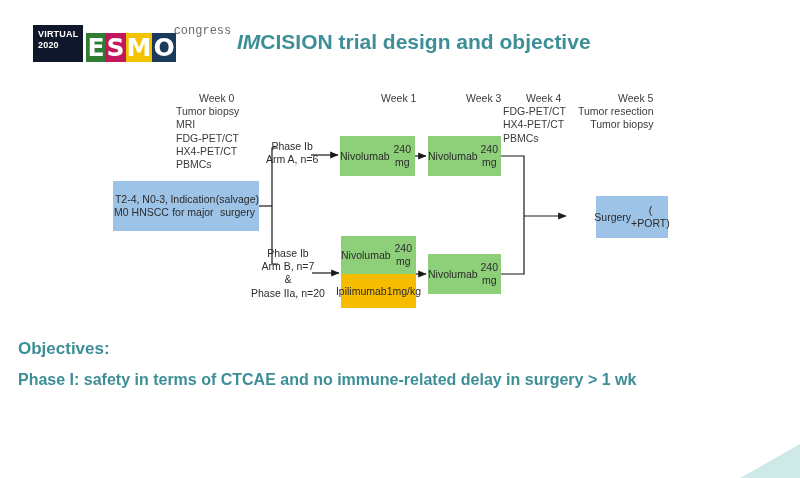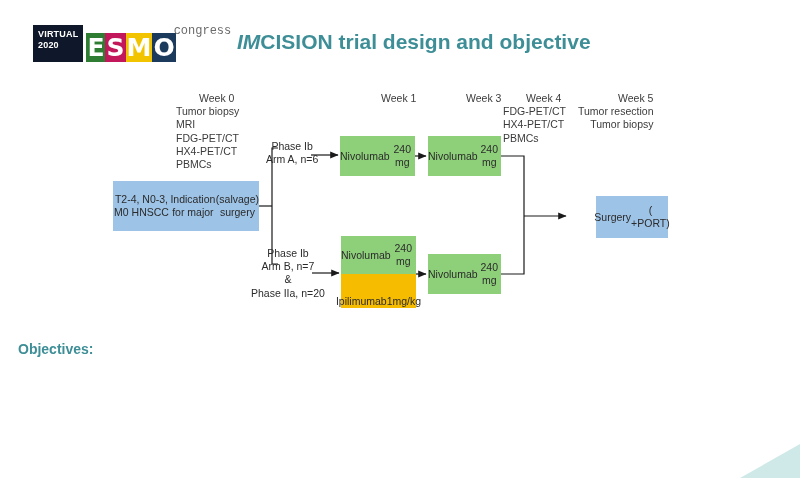--- a/index.html
+++ b/index.html
@@ -140,21 +140,21 @@
   }
   #arm-b-label {
     position: absolute; left: 251px; top: 247px;
     font-size: 10.5px; line-height: 13.2px; text-align: center; color:#2b2b2b;
     white-space: nowrap;
   }
 
   #nivo-a1 { left: 340px; top: 136px; width: 75px; height: 40px; }
   #nivo-a3 { left: 428px; top: 136px; width: 73px; height: 40px; }
   #nivo-b1 { left: 341px; top: 236px; width: 75px; height: 38px; }
-  #ipi-b1  { left: 341px; top: 274px; width: 75px; height: 34px; align-items: flex-end; }
+  #ipi-b1  { left: 341px; top: 274px; width: 75px; height: 34px; }
   #nivo-b3 { left: 428px; top: 254px; width: 73px; height: 40px; }
   #surgery-box { left: 568px; top: 196px; width: 72px; height: 42px; margin-left: 28px; }
 
   .lbl-line { display: block; }
 
   svg#connectors {
     position: absolute;
     left: 0; top: 0;
     width: 800px; height: 330px;
     pointer-events: none;
@@ -163,21 +163,21 @@
   
   #objectives {
     position: absolute;
     left: 18px;
     top: 334px;
     width: 770px;
     color: #3d8e96;
     font-weight: bold;
   }
   #objectives .obj-head {
-    font-size: 14px;
+    font-size: 17px;
     line-height: 30px;
   }
   #objectives .obj-line {
     font-size: 16px;
     line-height: 31px;
     white-space: nowrap;
   }
 </style>
 </head>
 <body>
@@ -297,15 +297,16 @@
   </div>
 
   <div class="node-box box-surgery" id="surgery-box">
     <span class="lbl-line">Surgery</span>
     <span class="lbl-line">( +PORT)</span>
   </div>
 </div>
 
 <div id="objectives">
   <div class="obj-head">Objectives:</div>
+  <div class="obj-line">Phase I: safety in terms of CTCAE and no immune-related delay in surgery &gt; 1 wk</div>
 </div>
 
 <div id="corner-wedge"></div>
 
 </body></html>

